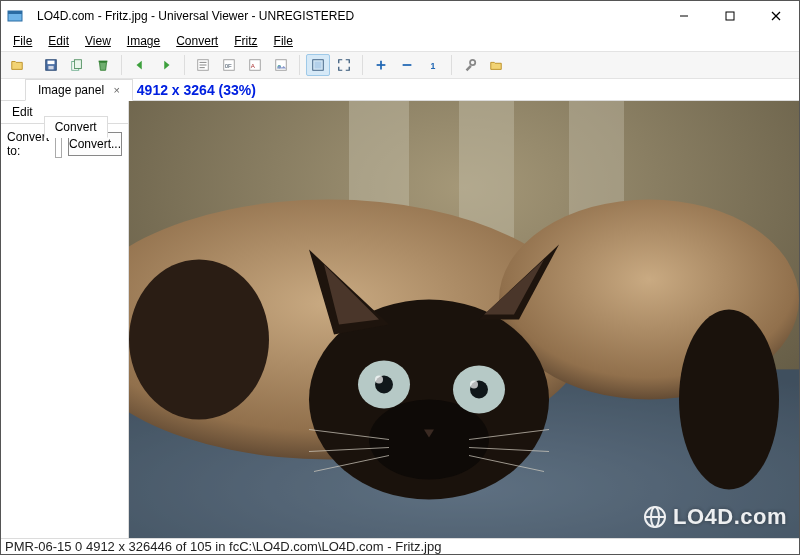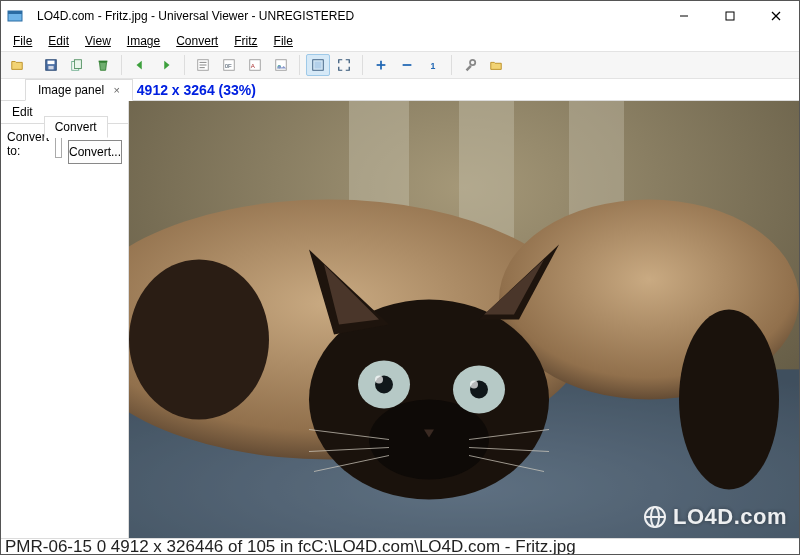--- a/index.html
+++ b/index.html
@@ -34,28 +34,28 @@
 
   
   .content { flex:1 1 auto; display:flex; min-height:0; position:relative; }
   .side-panel { width:128px; min-width:128px; background:#fff; border-right:1px solid #dcdcdc; display:flex; flex-direction:column; font-size:12px; }
   .side-tabs { display:flex; border-bottom:1px solid #dcdcdc; }
   .side-tab { flex:0 0 auto; padding:3px 10px; border:1px solid transparent; }
   .side-tab.active { border:1px solid #dcdcdc; border-bottom-color:#fff; background:#fff; top:15px; position:relative; }
   .side-body { padding:6px 6px; display:flex; flex-direction:row; gap:6px; }
   .side-body label { font-size:12px; }
   .side-body select { width:100%; height:28px; font-size:12px; border:1px solid #aaa; background:#fff; }
-  .side-body button.convert { margin-top:10px; height:24px; border:1px solid #888; background:#fdfdfd; font-size:12px; }
+  .side-body button.convert { margin-top:2px; height:24px; border:1px solid #888; background:#fdfdfd; font-size:12px; }
 
   
   .viewport { flex:1 1 auto; background:#4a4a3e; position:relative; overflow:hidden; }
   .image-area { position:absolute; inset:0; display:flex; align-items:center; justify-content:center; }
 
   
-  .statusbar { height:16px; background:#fff; border-top:1px solid #dcdcdc; font-size:17px; color:#222; padding:0 4px; display:flex; align-items:center; white-space:nowrap; overflow:hidden; }
+  .statusbar { height:16px; background:#fff; border-top:1px solid #dcdcdc; font-size:13px; color:#222; padding:0 4px; display:flex; align-items:center; white-space:nowrap; overflow:hidden; }
 
   
   .watermark { position:absolute; bottom:8px; right:12px; color:#fff; font-size:22px; font-weight:600; font-family: Arial, sans-serif; display:flex; align-items:center; gap:6px; opacity:0.9; letter-spacing:0.5px; text-shadow:0 0 4px rgba(0,0,0,0.4); pointer-events:none;margin-top:44px; }
   .watermark-globe { width:24px; height:24px; }
 
 </style>
 </head>
 <body>
 
 <div class="window">

